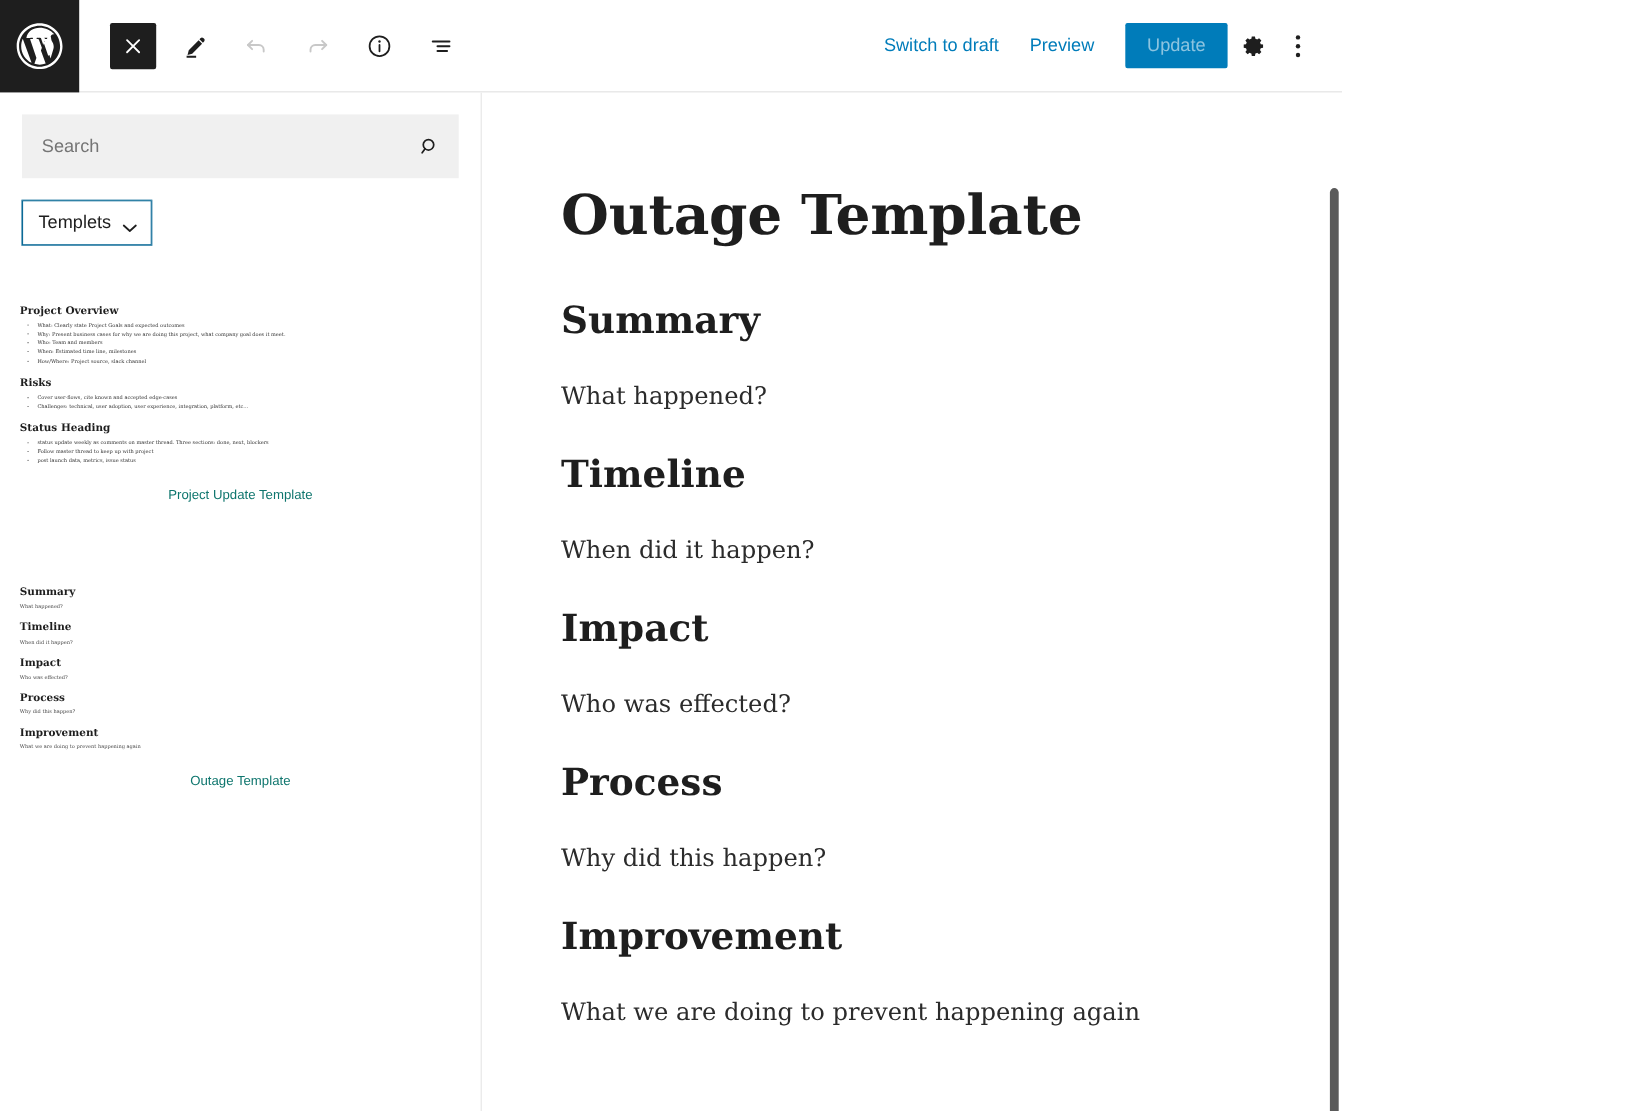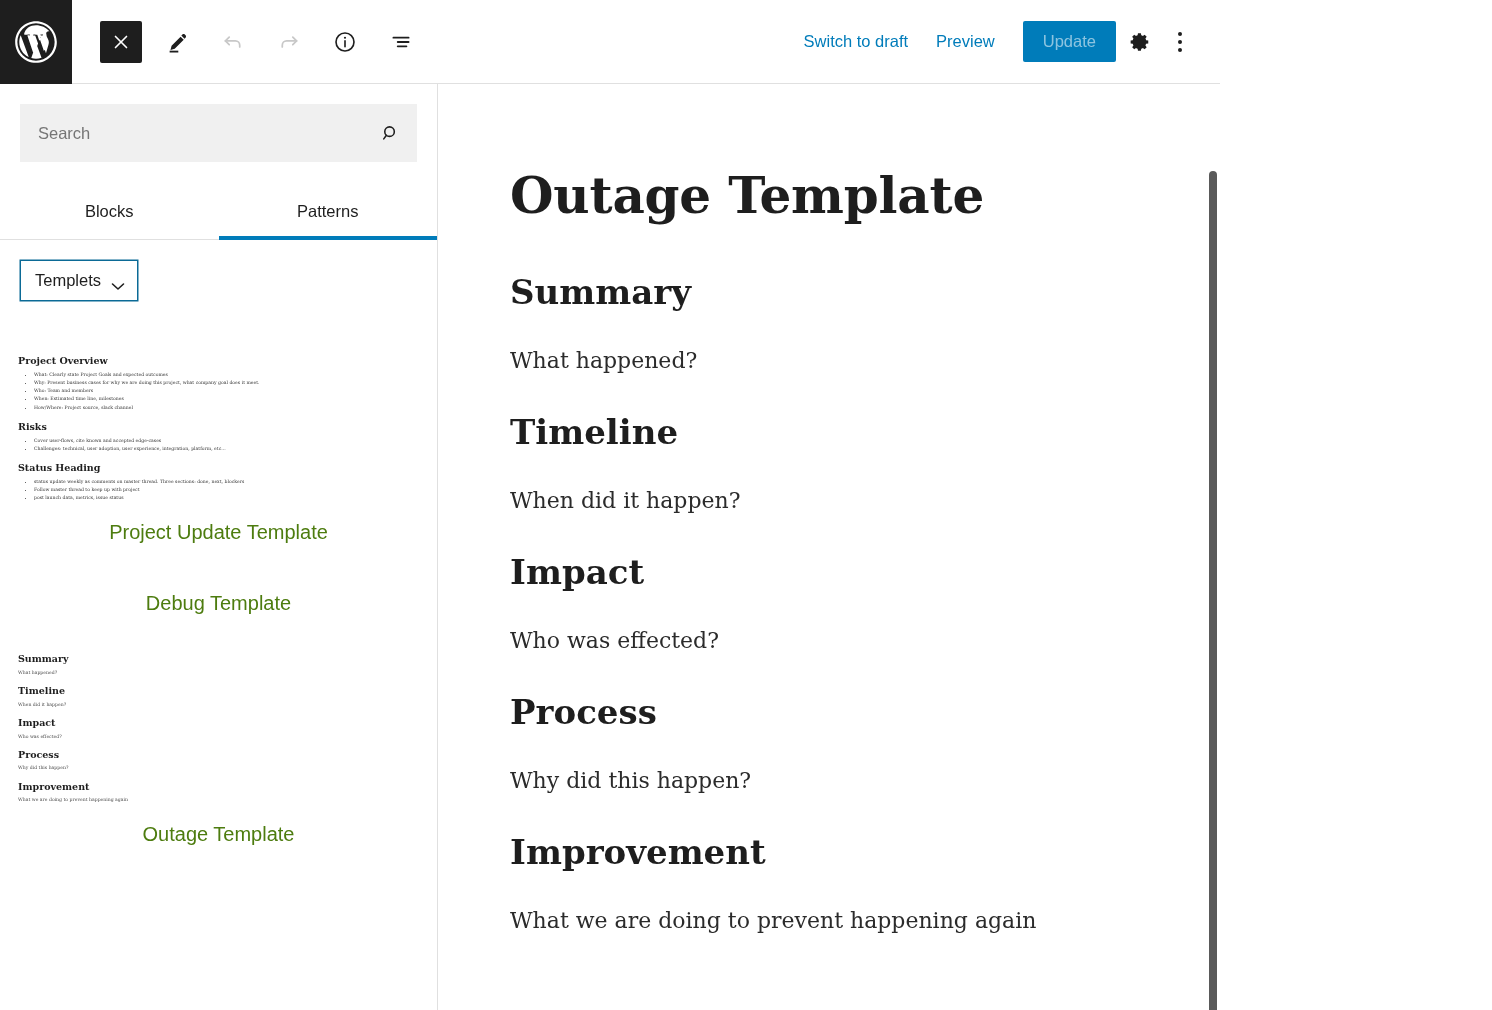--- a/index.html
+++ b/index.html
@@ -228,22 +228,22 @@
   .pattern-item {
     padding: 0 0 0 0;
     cursor: pointer;
   }
   .pattern-preview {
     padding: 0 18px;
     color: #1e1e1e;
   }
   .pattern-label {
     text-align: center;
-    font-size: 20px;
-    color: #4d7c0f;
+    font-size: 12px;
+    color: #0f766e;
     padding: 10px 0 0 0;
     font-family: "Liberation Sans", sans-serif;
   }
 
   
   .mini { font-family: "DejaVu Serif", "Liberation Serif", serif; }
   .mini-h {
     font-weight: 700;
     font-size: 9.5px;
     line-height: 1.2;
@@ -425,24 +425,20 @@
           <input type="text" placeholder="Search" style="">
           <span class="search-icon-holder">
             <svg width="22" height="22" viewBox="0 0 24 24" fill="none" stroke="#1e1e1e" stroke-width="1.7" stroke-linecap="round">
               <circle cx="11.5" cy="10.5" r="5.2"></circle>
               <line x1="8.1" y1="14.4" x2="5.2" y2="18.4"></line>
             </svg>
           </span>
         </div>
       </div>
 
-      <div class="tabs">
-        <button class="tab">Blocks</button>
-        <button class="tab active">Patterns</button>
-      </div>
 
       <div class="cat-row">
         <button class="cat-select">
           <span>Templets</span>
           <span class="chev">
             <svg width="14" height="9" viewBox="0 0 14 9" fill="none" stroke="#1e1e1e" stroke-width="1.6" stroke-linecap="round" stroke-linejoin="round">
               <polyline points="1.5,2 7,7 12.5,2"></polyline>
             </svg>
           </span>
         </button>
@@ -473,21 +469,20 @@
               <li>status update weekly as comments on master thread. Three sections: done, next, blockers</li>
               <li>Follow master thread to keep up with project</li>
               <li>post launch data, metrics, issue status</li>
             </ul>
 
           </div>
           <div class="pattern-label">Project Update Template</div>
         </div>
 
         <div class="pattern-item" style="padding-top:38px;">
-          <div class="pattern-label">Debug Template</div>
         </div>
 
         <div class="pattern-item" style="padding-top:38px;">
           <div class="pattern-preview mini">
             <div class="mini-h">Summary</div>
             <div class="mini-p">What happened?</div>
             <div class="mini-h">Timeline</div>
             <div class="mini-p">When did it happen?</div>
             <div class="mini-h">Impact</div>
             <div class="mini-p">Who was effected?</div>

